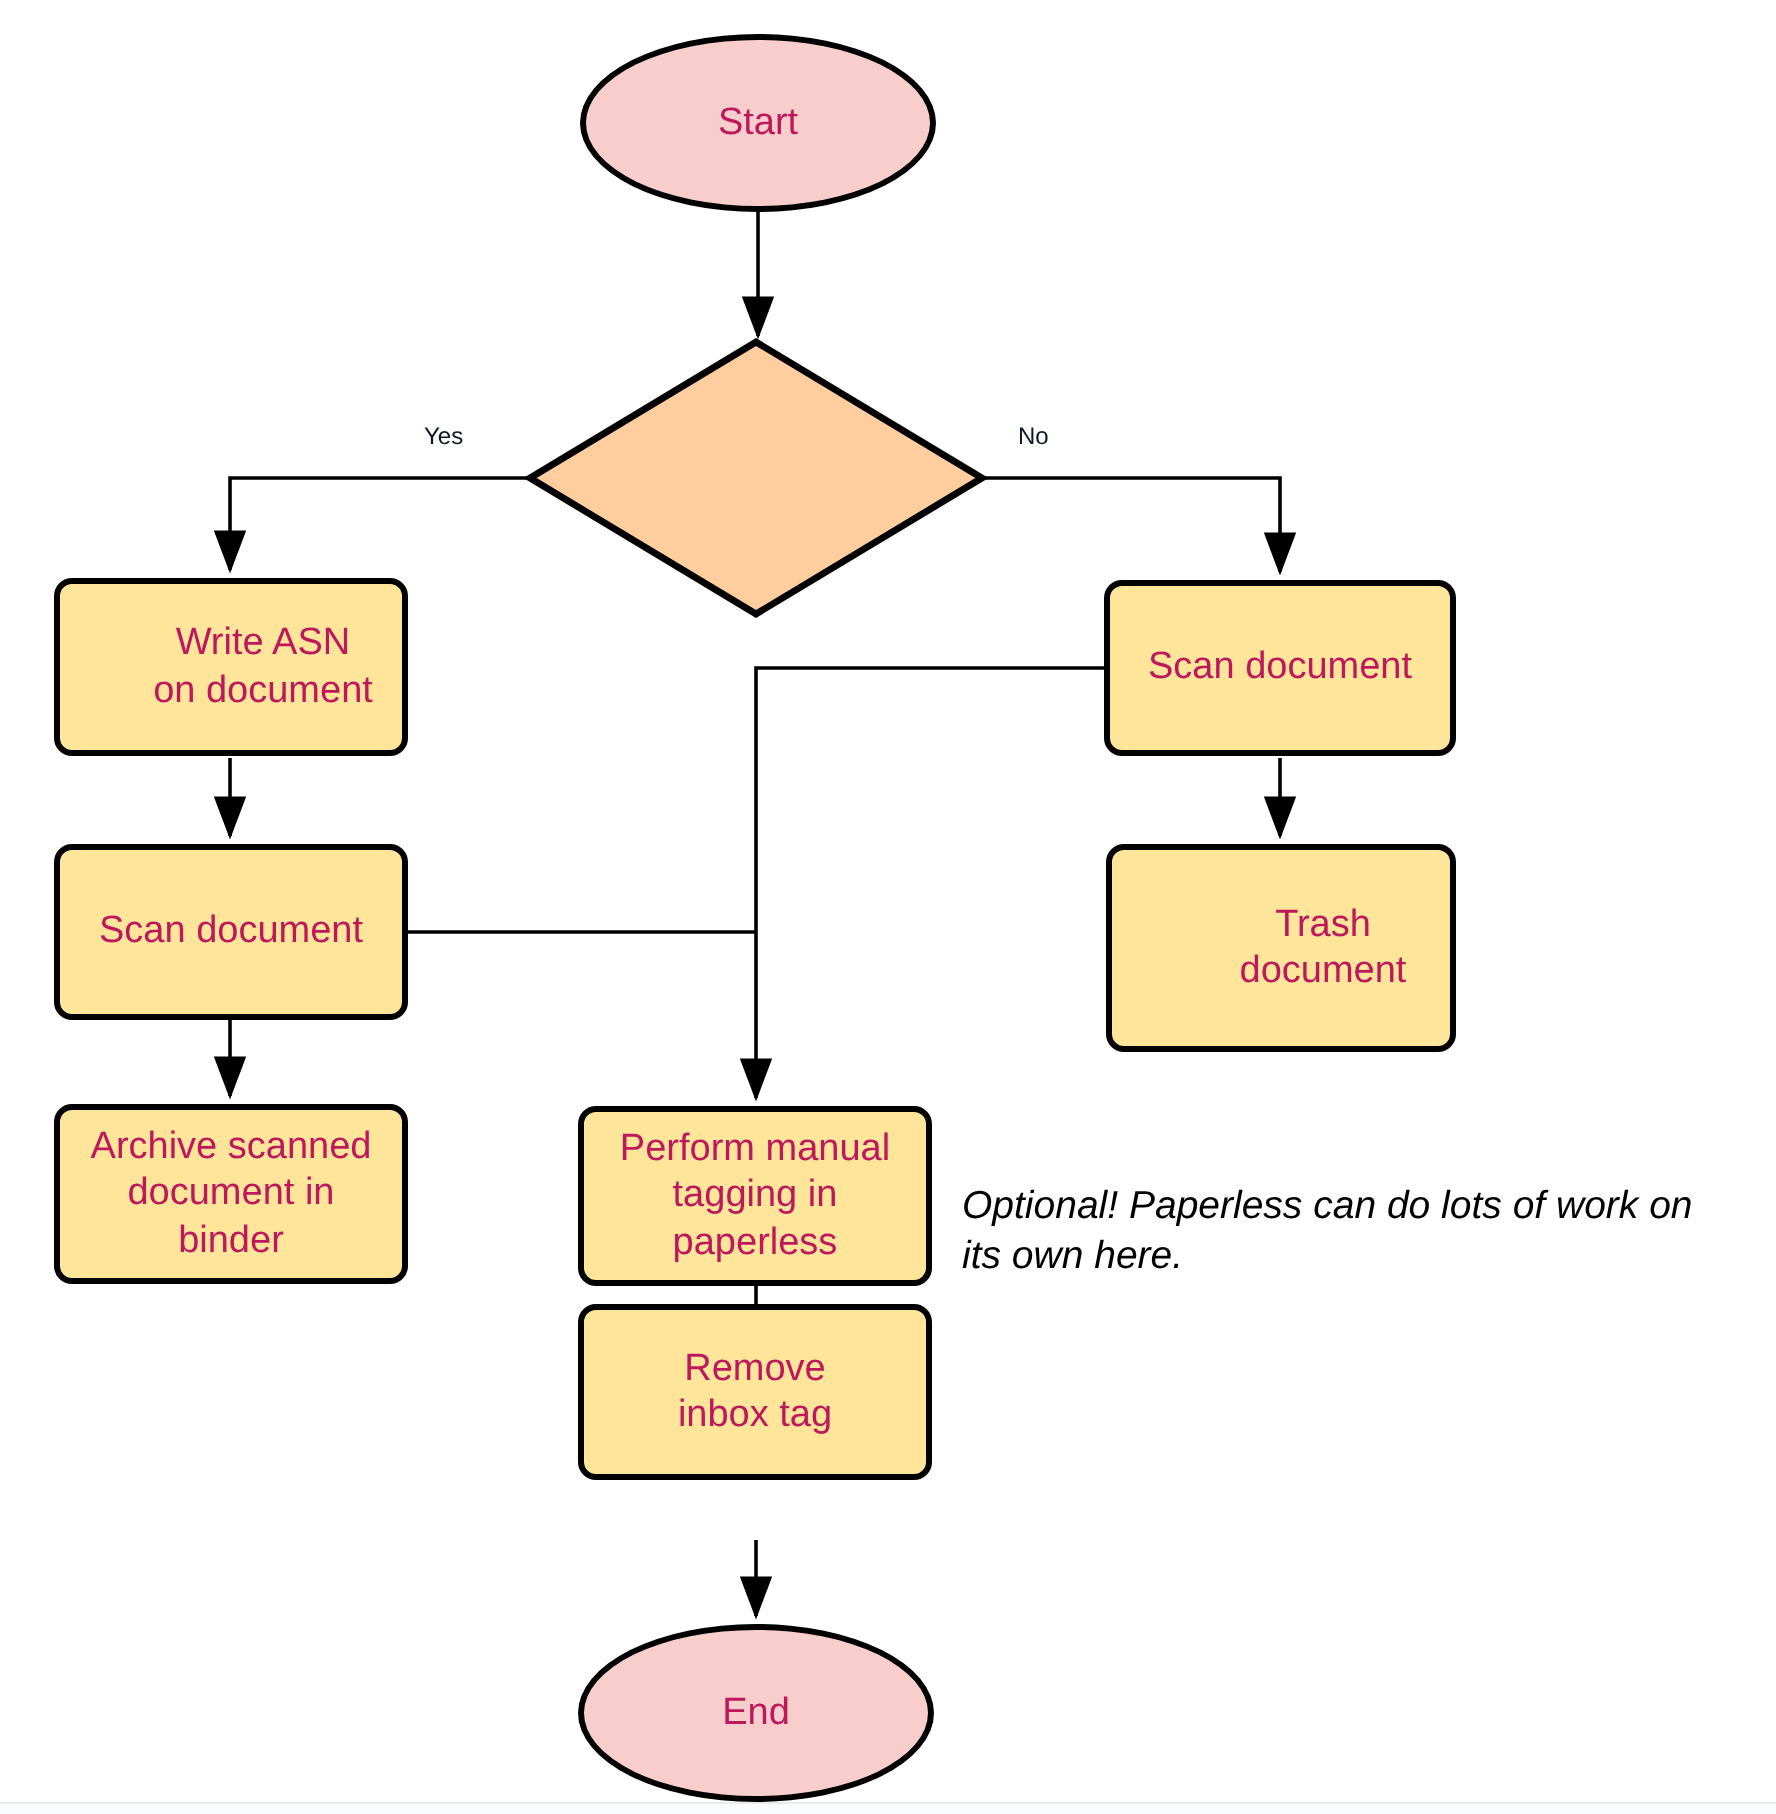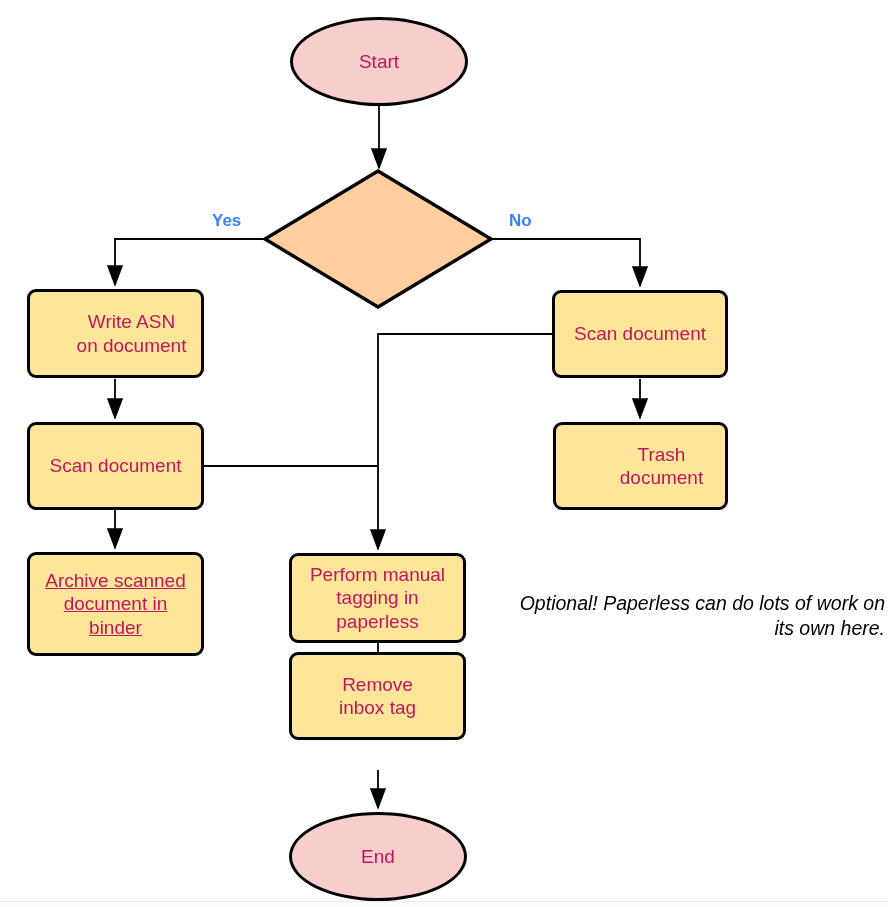--- a/index.html
+++ b/index.html
@@ -59,32 +59,30 @@
     align-items: center;
     justify-content: center;
     text-align: center;
     font-size: 19px;
     line-height: 1.22;
     color: #000000;
     white-space: pre-line;
   }
   .edge-label {
     position: absolute;
-    font-size: 17px;
-    color: #3b82f6;
-    font-weight: bold;
+    font-size: 12px;
+    color: #0f172a;
   }
   .annotation {
     position: absolute;
     font-size: 19.5px;
     font-style: italic;
     line-height: 25px;
     color: #000000;
     white-space: pre-line;
-    text-align: right;
   }
   .bottom-strip {
     position: absolute;
     left: 0;
     top: 901px;
     width: 888px;
     height: 6px;
     background: #fbfcfd;
     border-top: 1px solid #e9ebee;
   }
@@ -120,27 +118,27 @@
 
   <span class="edge-label" style="left:212px; top:211px;">Yes</span>
 
   <span class="edge-label" style="left:509px; top:211px;">No</span>
 
   <div class="node rect" style="left:27px; top:289px; width:177px; height:89px;padding-left:32px;">Write ASN
 on document</div>
 
   <div class="node rect" style="left:27px; top:422px; width:177px; height:88px;">Scan document</div>
 
-  <div class="node rect" style="left:27px; top:552px; width:177px; height:104px;text-decoration:underline;">Archive scanned
+  <div class="node rect" style="left:27px; top:552px; width:177px; height:90px;">Archive scanned
 document in
 binder</div>
 
   <div class="node rect" style="left:552px; top:290px; width:176px; height:88px;">Scan document</div>
 
-  <div class="node rect" style="left:553px; top:422px; width:175px; height:88px;padding-left:42px;">Trash document</div>
+  <div class="node rect" style="left:553px; top:422px; width:175px; height:104px;padding-left:42px;">Trash document</div>
 
   <div class="node rect" style="left:289px; top:553px; width:177px; height:90px;">Perform manual
 tagging in
 paperless</div>
 
   <div class="node rect" style="left:289px; top:652px; width:177px; height:88px;">Remove
 inbox tag</div>
 
   <div class="node terminal" style="left:289px; top:812px; width:178px; height:89px;">End</div>
 

